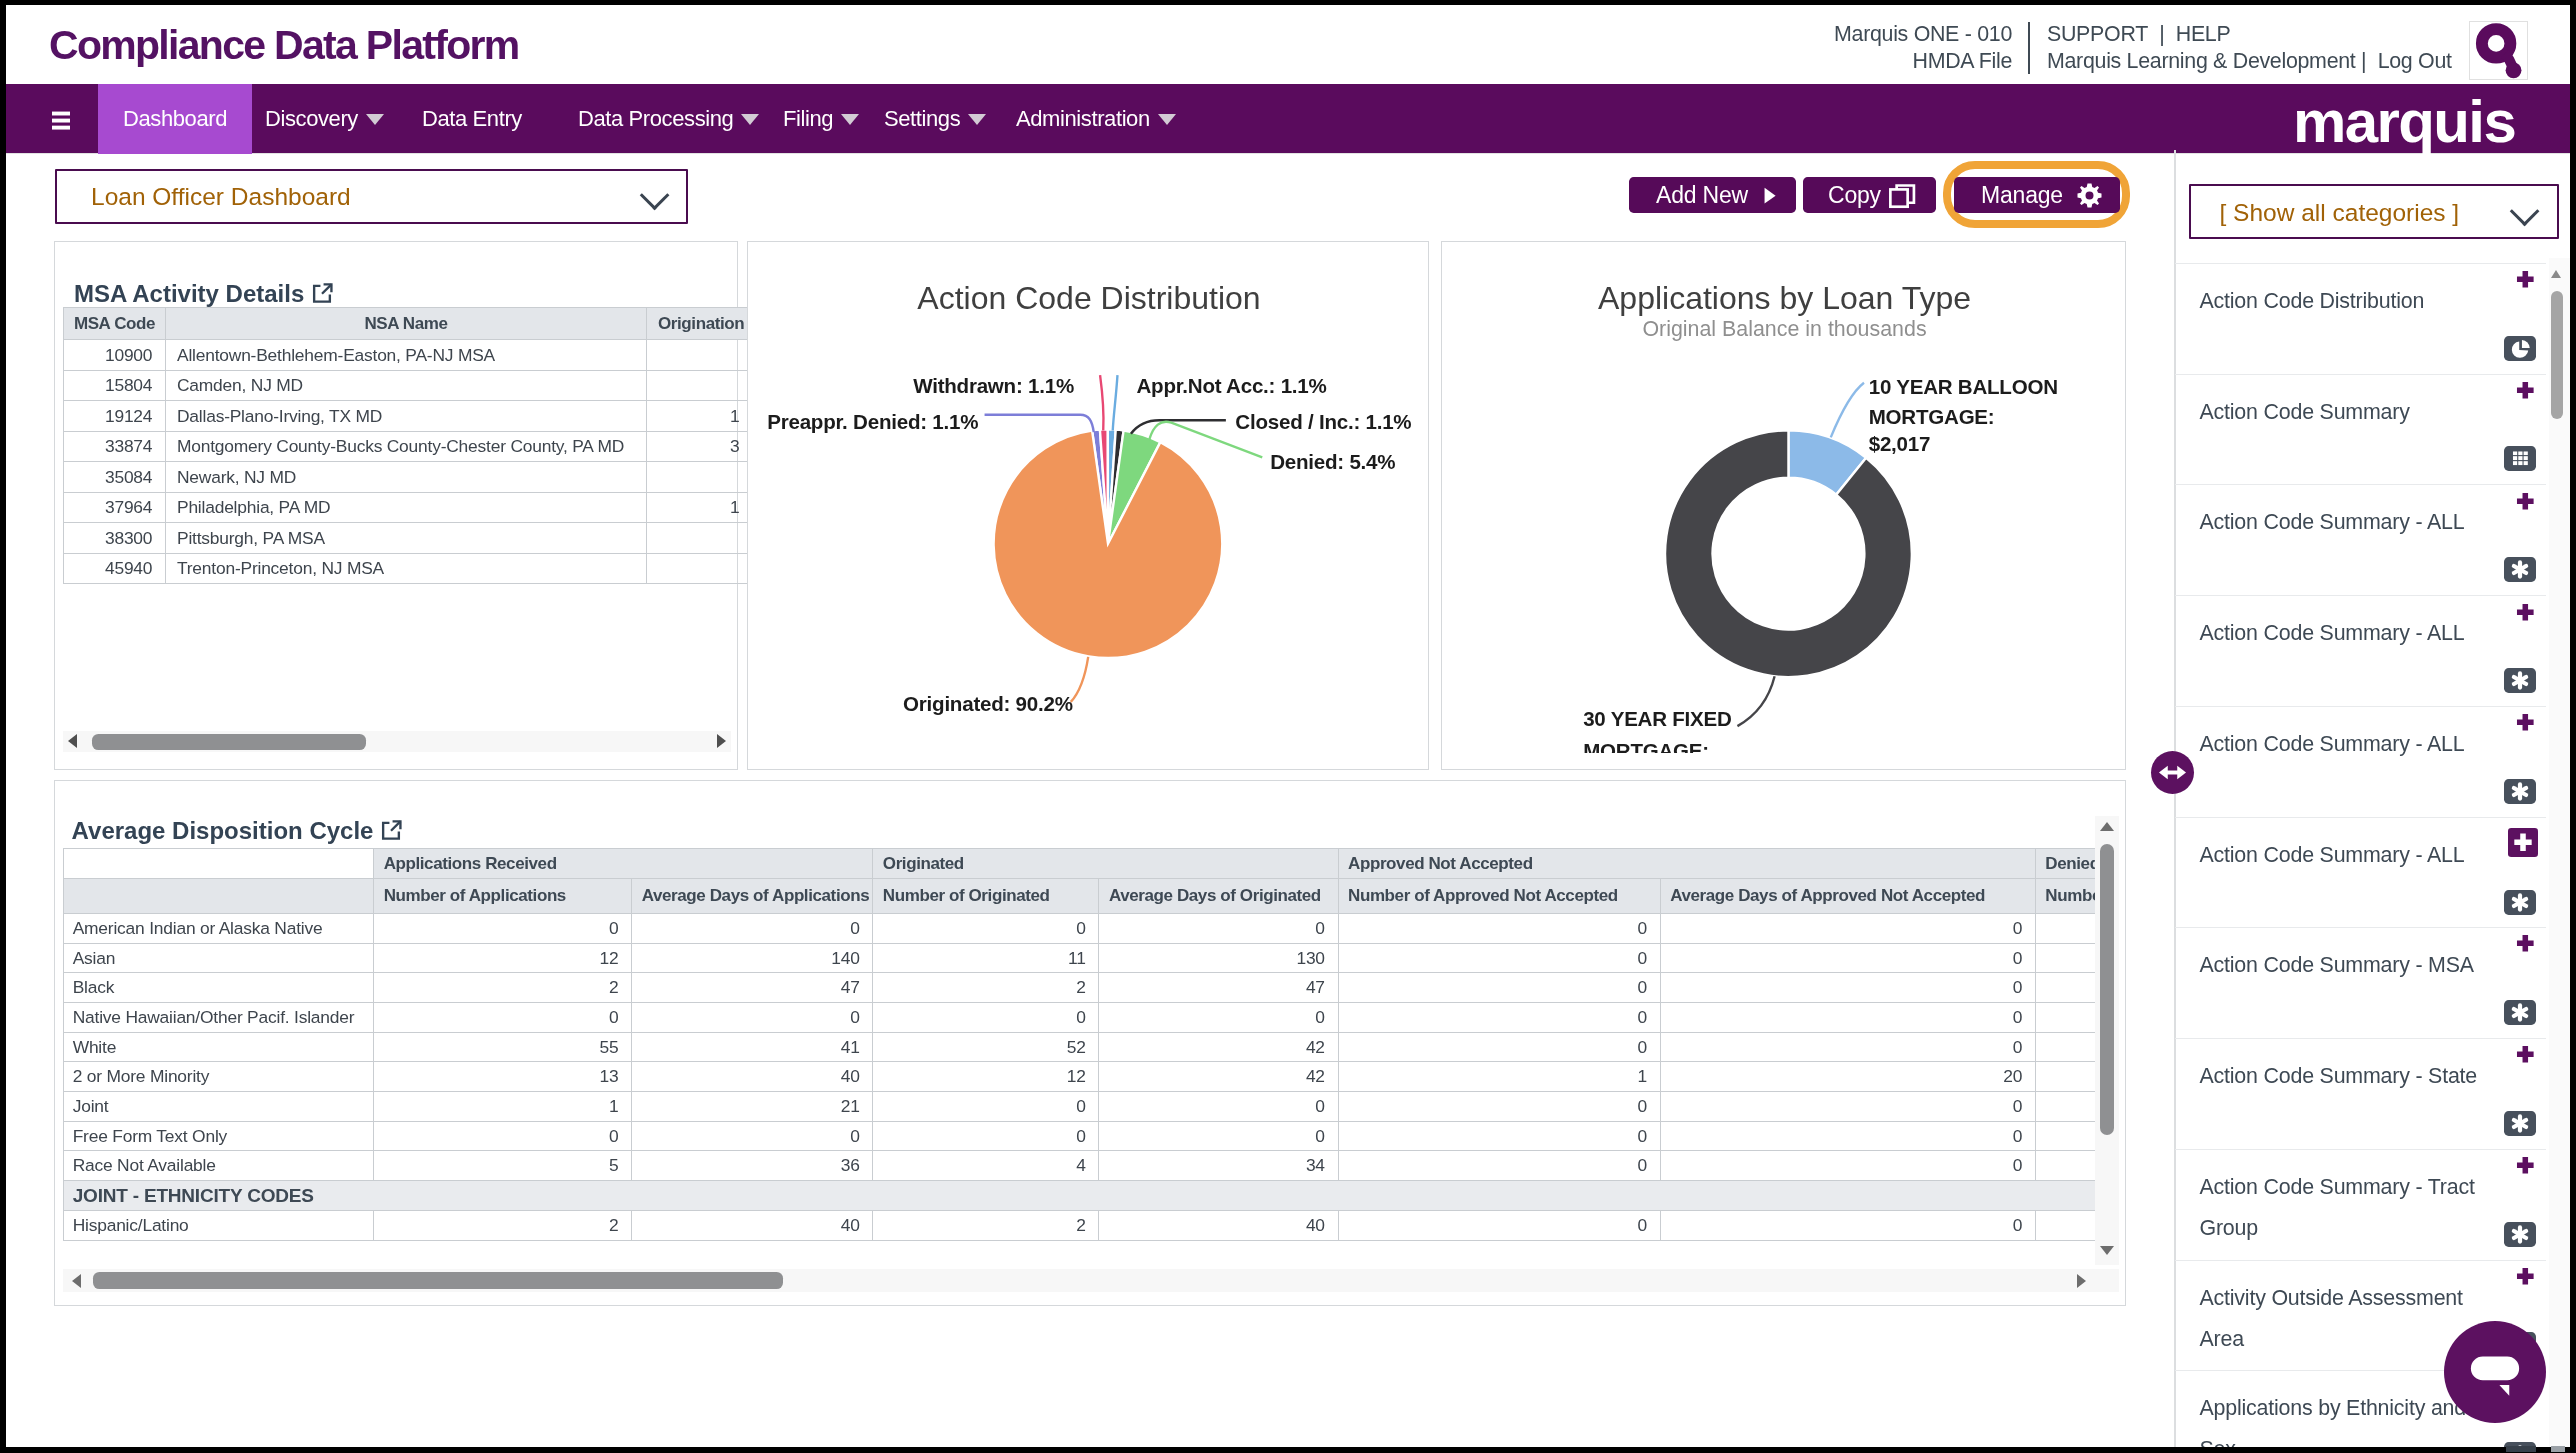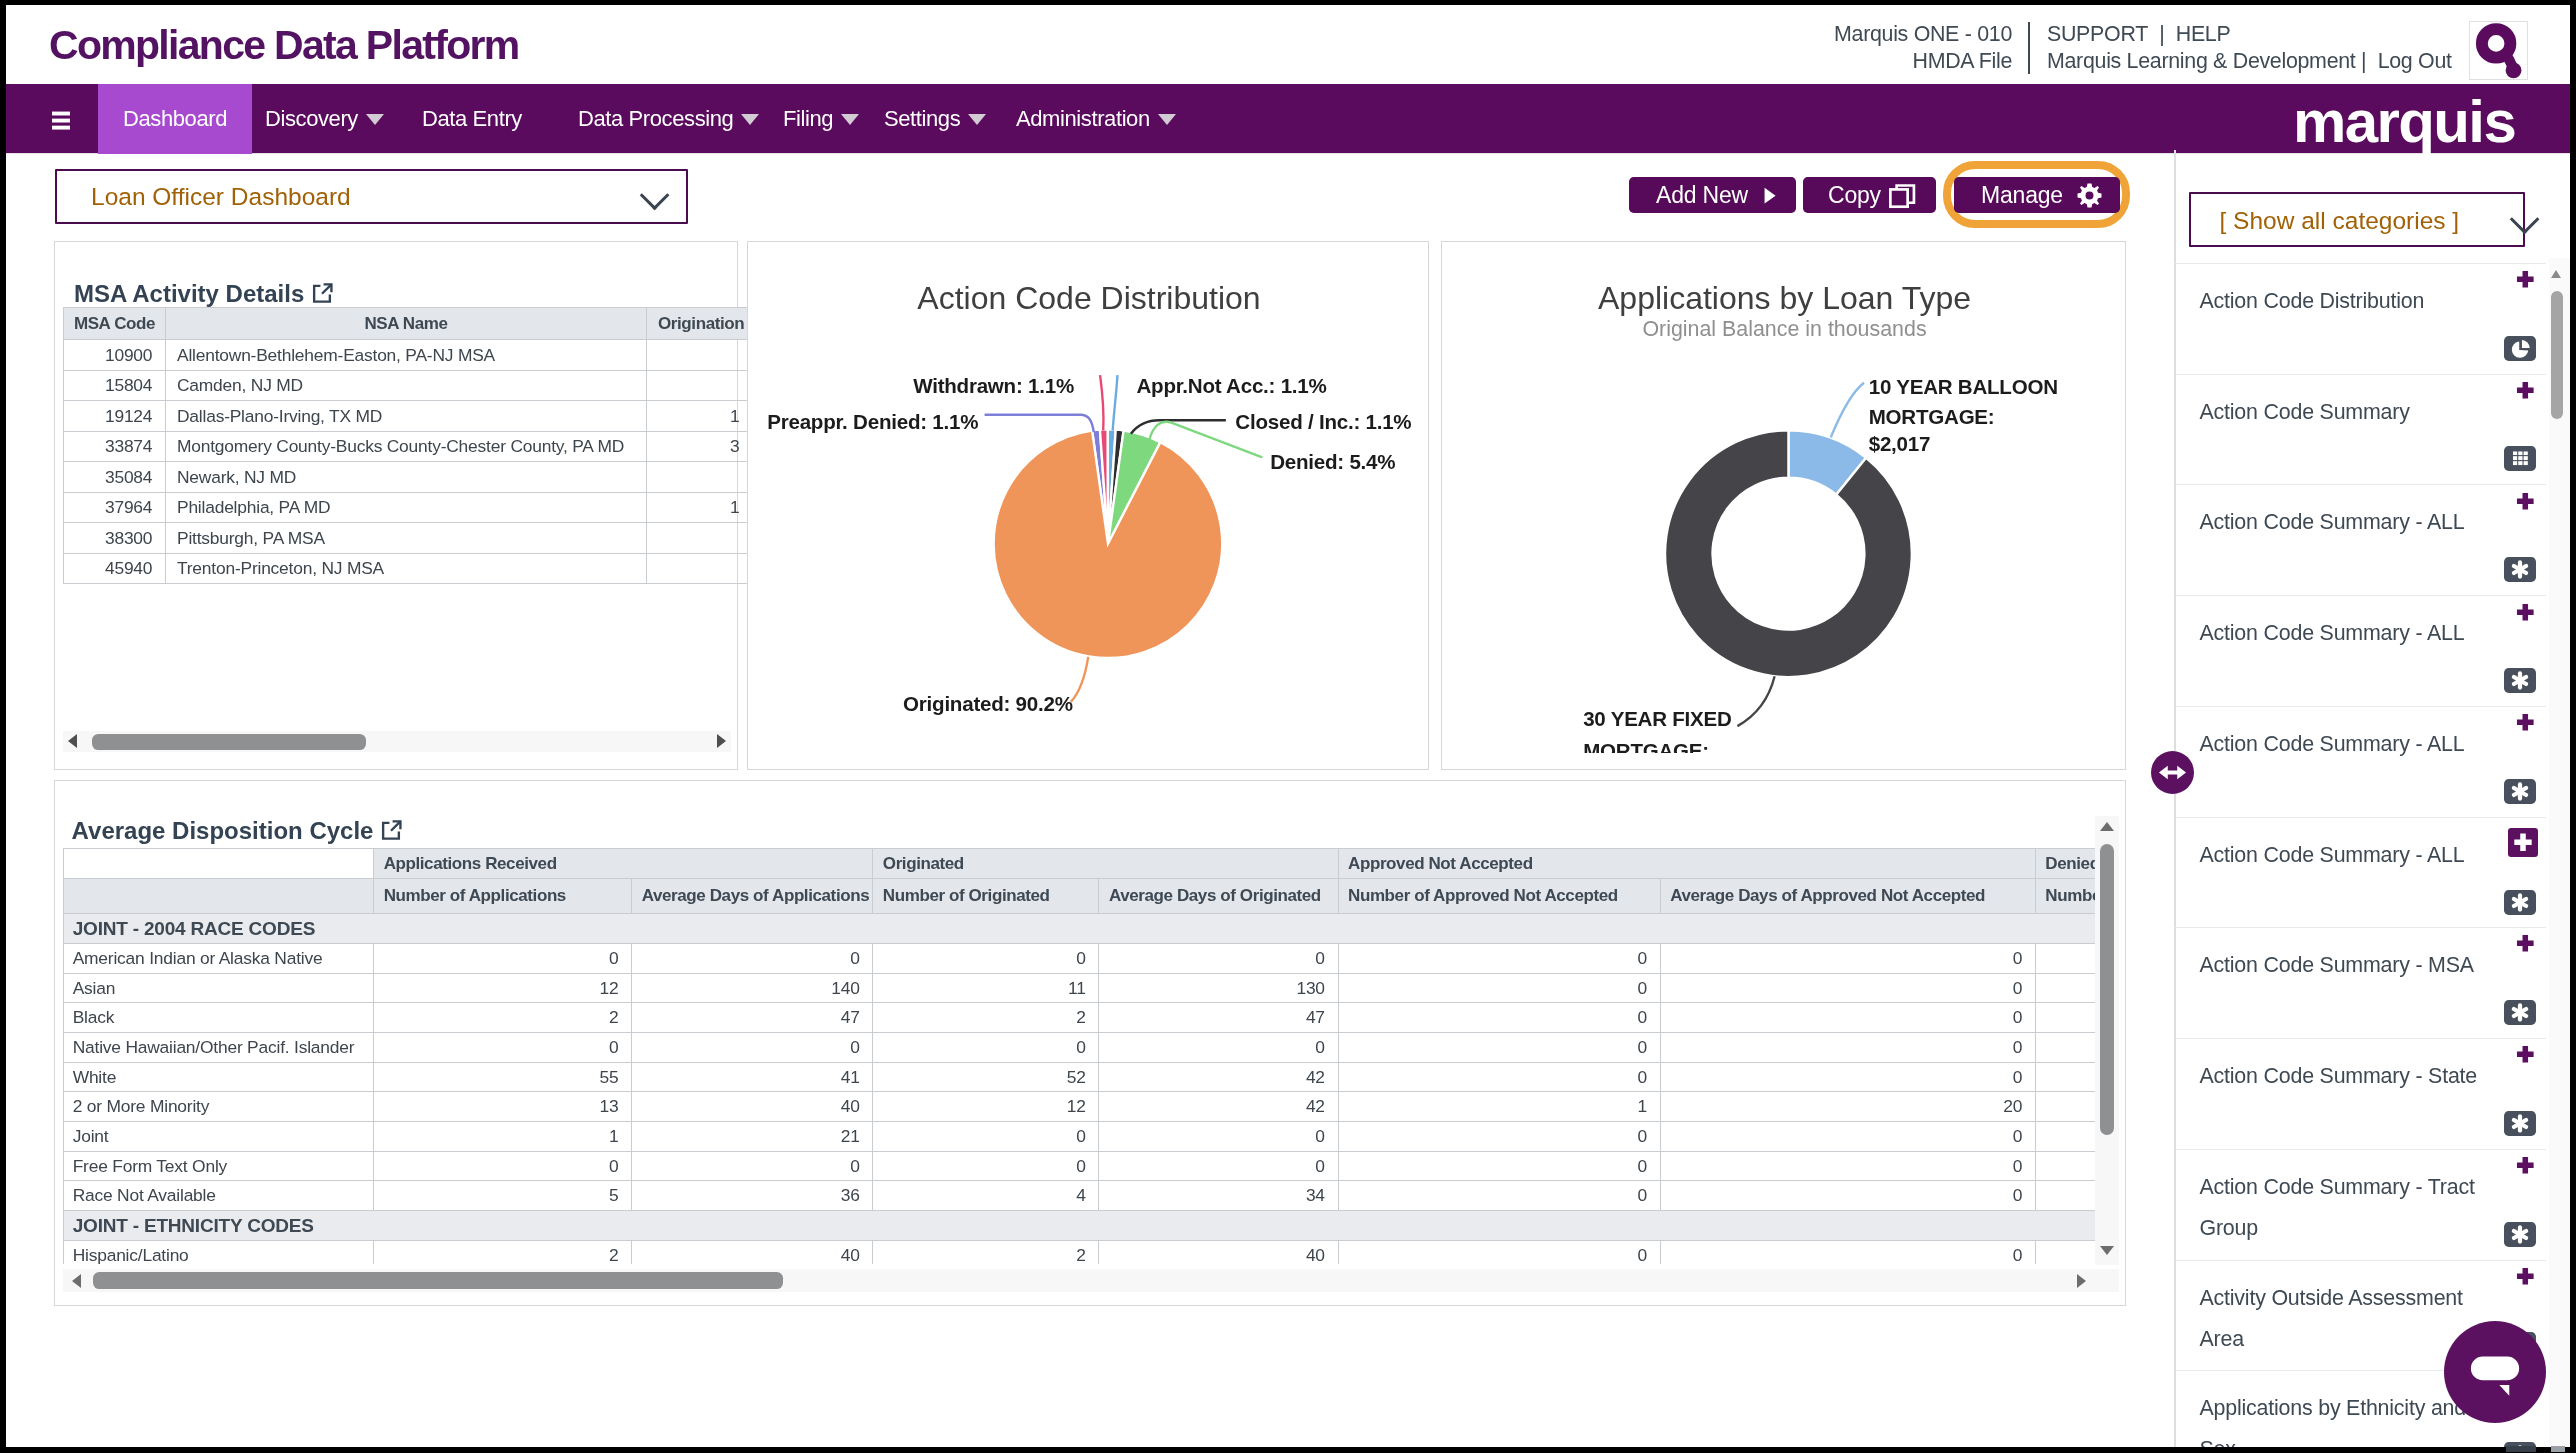--- a/index.html
+++ b/index.html
@@ -241,23 +241,20 @@
       <tr class="thead" style="height:35px;">
               <td></td>
               <td style="padding-left:9.5px;">Number of Applications</td>
               <td style="padding-left:9.5px;">Average Days of Applications</td>
               <td style="padding-left:9.5px;">Number of Originated</td>
               <td style="padding-left:9.5px;">Average Days of Originated</td>
               <td style="padding-left:9.5px;margin-top:36px;">Number of Approved Not Accepted</td>
               <td style="padding-left:9.5px;">Average Days of Approved Not Accepted</td>
               <td style="padding-left:9.5px;">Number of Denied</td>
             </tr>
-      <tr style="height:30px;">
-              <td colspan="8" class="sect" style="padding-left:8.7px;">JOINT - 2004 RACE CODES</td>
-            </tr>
       <tr class="drow" style="height:30px;">
               <td style="padding-left:8.7px;">American Indian or Alaska Native</td>
               <td class="num">0</td>
               <td class="num">0</td>
               <td class="num">0</td>
               <td class="num">0</td>
               <td class="num">0</td>
               <td class="num">0</td>
               <td class="num">0</td>
             </tr>
@@ -361,21 +358,21 @@
     <div class="tri" style="left:2045px; top:41px; border-left:7.1px solid transparent; border-right:7.1px solid transparent; border-bottom:9.5px solid #6d6d6d;"></div>
     <div class="tri" style="left:2045px; top:465px; border-left:7.1px solid transparent; border-right:7.1px solid transparent; border-top:9.5px solid #6d6d6d;"></div>
     <div class="sb-thumb" style="left:2045px; top:63px; width:14.2px; height:291px; border-radius:7.1px;"></div>
     <div class="sb-track" style="left:8px; top:488px; width:2056px; height:23px;"></div>
     <div class="tri" style="left:17.4px; top:493px; border-top:7.1px solid transparent; border-bottom:7.1px solid transparent; border-right:9.5px solid #6d6d6d;"></div>
     <div class="tri" style="left:2022px; top:493px; border-top:7.1px solid transparent; border-bottom:7.1px solid transparent; border-left:9.5px solid #6d6d6d;"></div>
     <div class="sb-thumb" style="left:38px; top:491px; width:690px; height:17.4px;"></div>
   </div>
 
   <div class="abs" style="left:2174px; top:150px; width:1.6px; height:1297px; background:#dcdee0;"></div>
-  <div class="dd" style="left:2189px; top:192px; width:336px; height:55px;">
+  <div class="dd" style="left:2189px; top:184px; width:370px; height:55px;">
     <div style="position:absolute; left:28.5px; top:12.7px;">[ Show all categories ]</div>
     <div class="chev" style="left:323px; top:15px;"></div>
   </div>
   <div class="srow" style="top:263px; height:111px;">
     <div class="t">Action Code Distribution</div>
   </div>
   <div class="plus" style="top:269px;"><svg width="20.6" height="20.6" viewBox="0 0 26 26">
         <path d="M13 2.5 V23.5 M2.5 13 H23.5" stroke="#5c0f60" stroke-width="7"></path>
       </svg></div>
   <div class="sicon" style="top:336px;"><svg width="32" height="25" viewBox="0 0 40 32">

